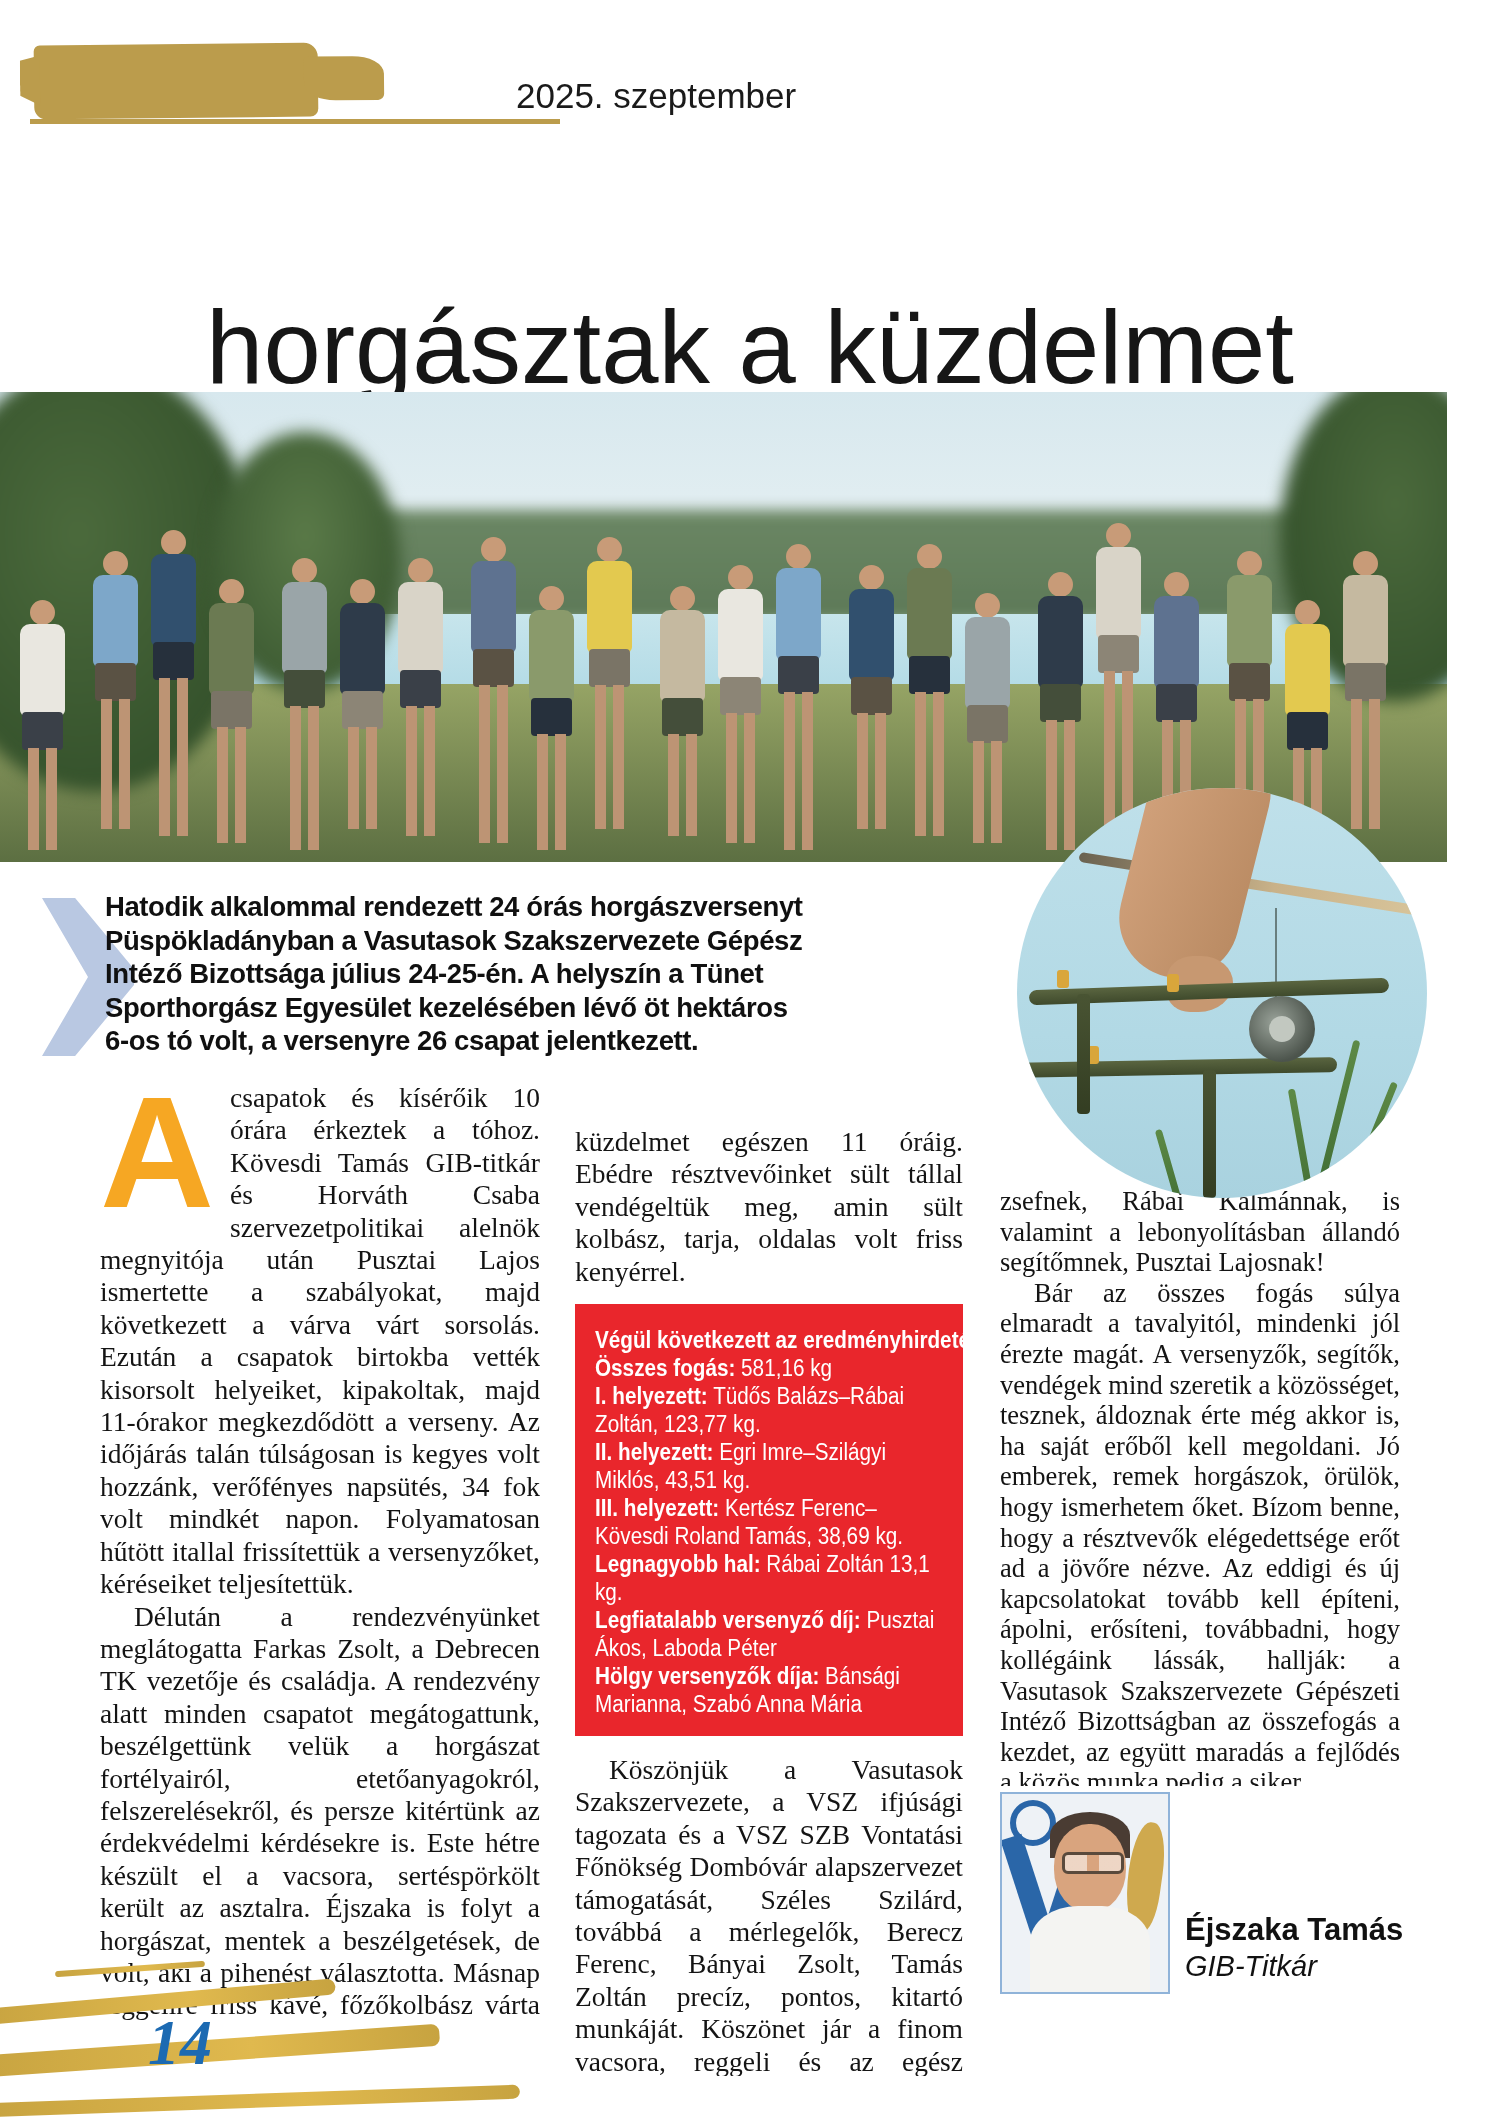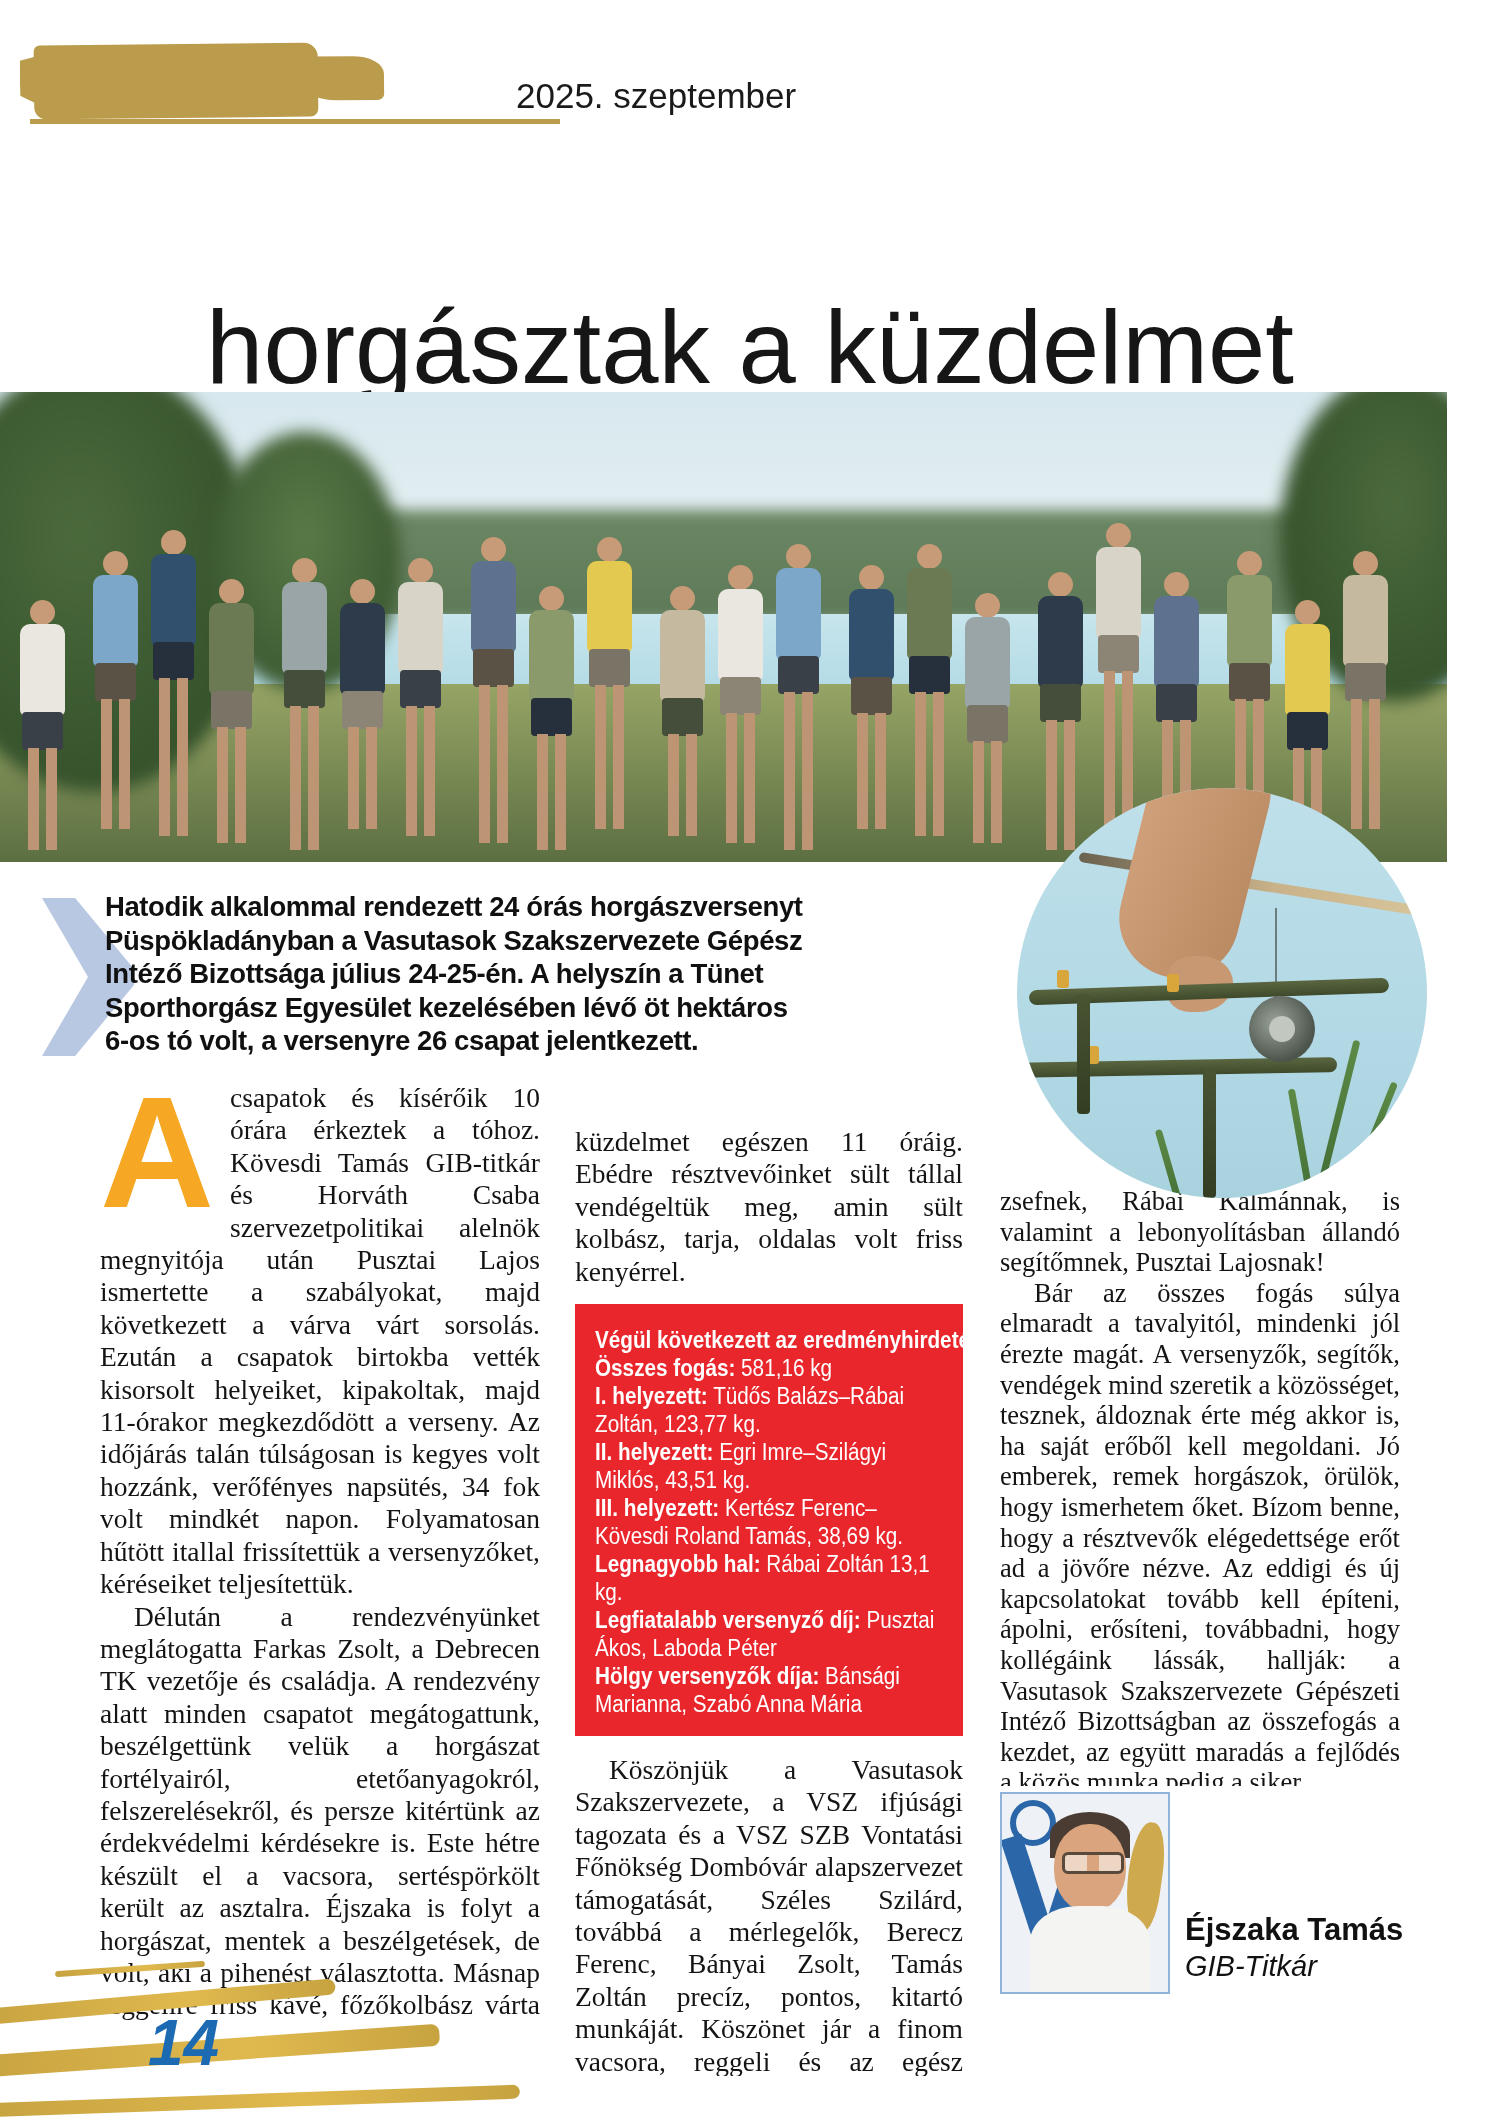--- a/index.html
+++ b/index.html
@@ -98,21 +98,21 @@
   .po-shirt{position:absolute;left:28px;top:112px;width:120px;height:90px;border-radius:40% 40% 0 0;background:#f4f4f2;}
   .caption{position:absolute;left:1185px;top:1912px;font-family:"Liberation Sans",sans-serif;color:#111;z-index:4;}
   .cap-name{font-weight:700;font-size:31px;line-height:36px;}
   .cap-role{font-style:italic;font-size:29px;line-height:36px;}
   
   .stroke{position:absolute;background:linear-gradient(90deg,#c7a340,#e0b94e 60%,#c7a340);border-radius:8px;}
   .s1{left:-24px;top:1994px;width:360px;height:16px;transform:rotate(-5deg);}
   .s2{left:-30px;top:2040px;width:470px;height:22px;transform:rotate(-4deg);}
   .s3{left:-20px;top:2094px;width:540px;height:14px;transform:rotate(-2deg);}
   .s4{left:55px;top:1966px;width:150px;height:6px;transform:rotate(-4deg);}
-  .pagenum{position:absolute;left:148px;top:2006px;font-family:Liberation Sans, sans-serif;
+  .pagenum{position:absolute;left:148px;top:2006px;font-family:Liberation Serif, serif;
            font-weight:700;font-style:italic;font-size:64px;color:#1c6ab2;z-index:3;text-align:center;}
 </style>
 </head>
 <body>
 
 <div id="page">
 
   <div class="brush"></div>
   <div class="mast-date">2025. szeptember</div>
   <div class="gold-rule"></div>

